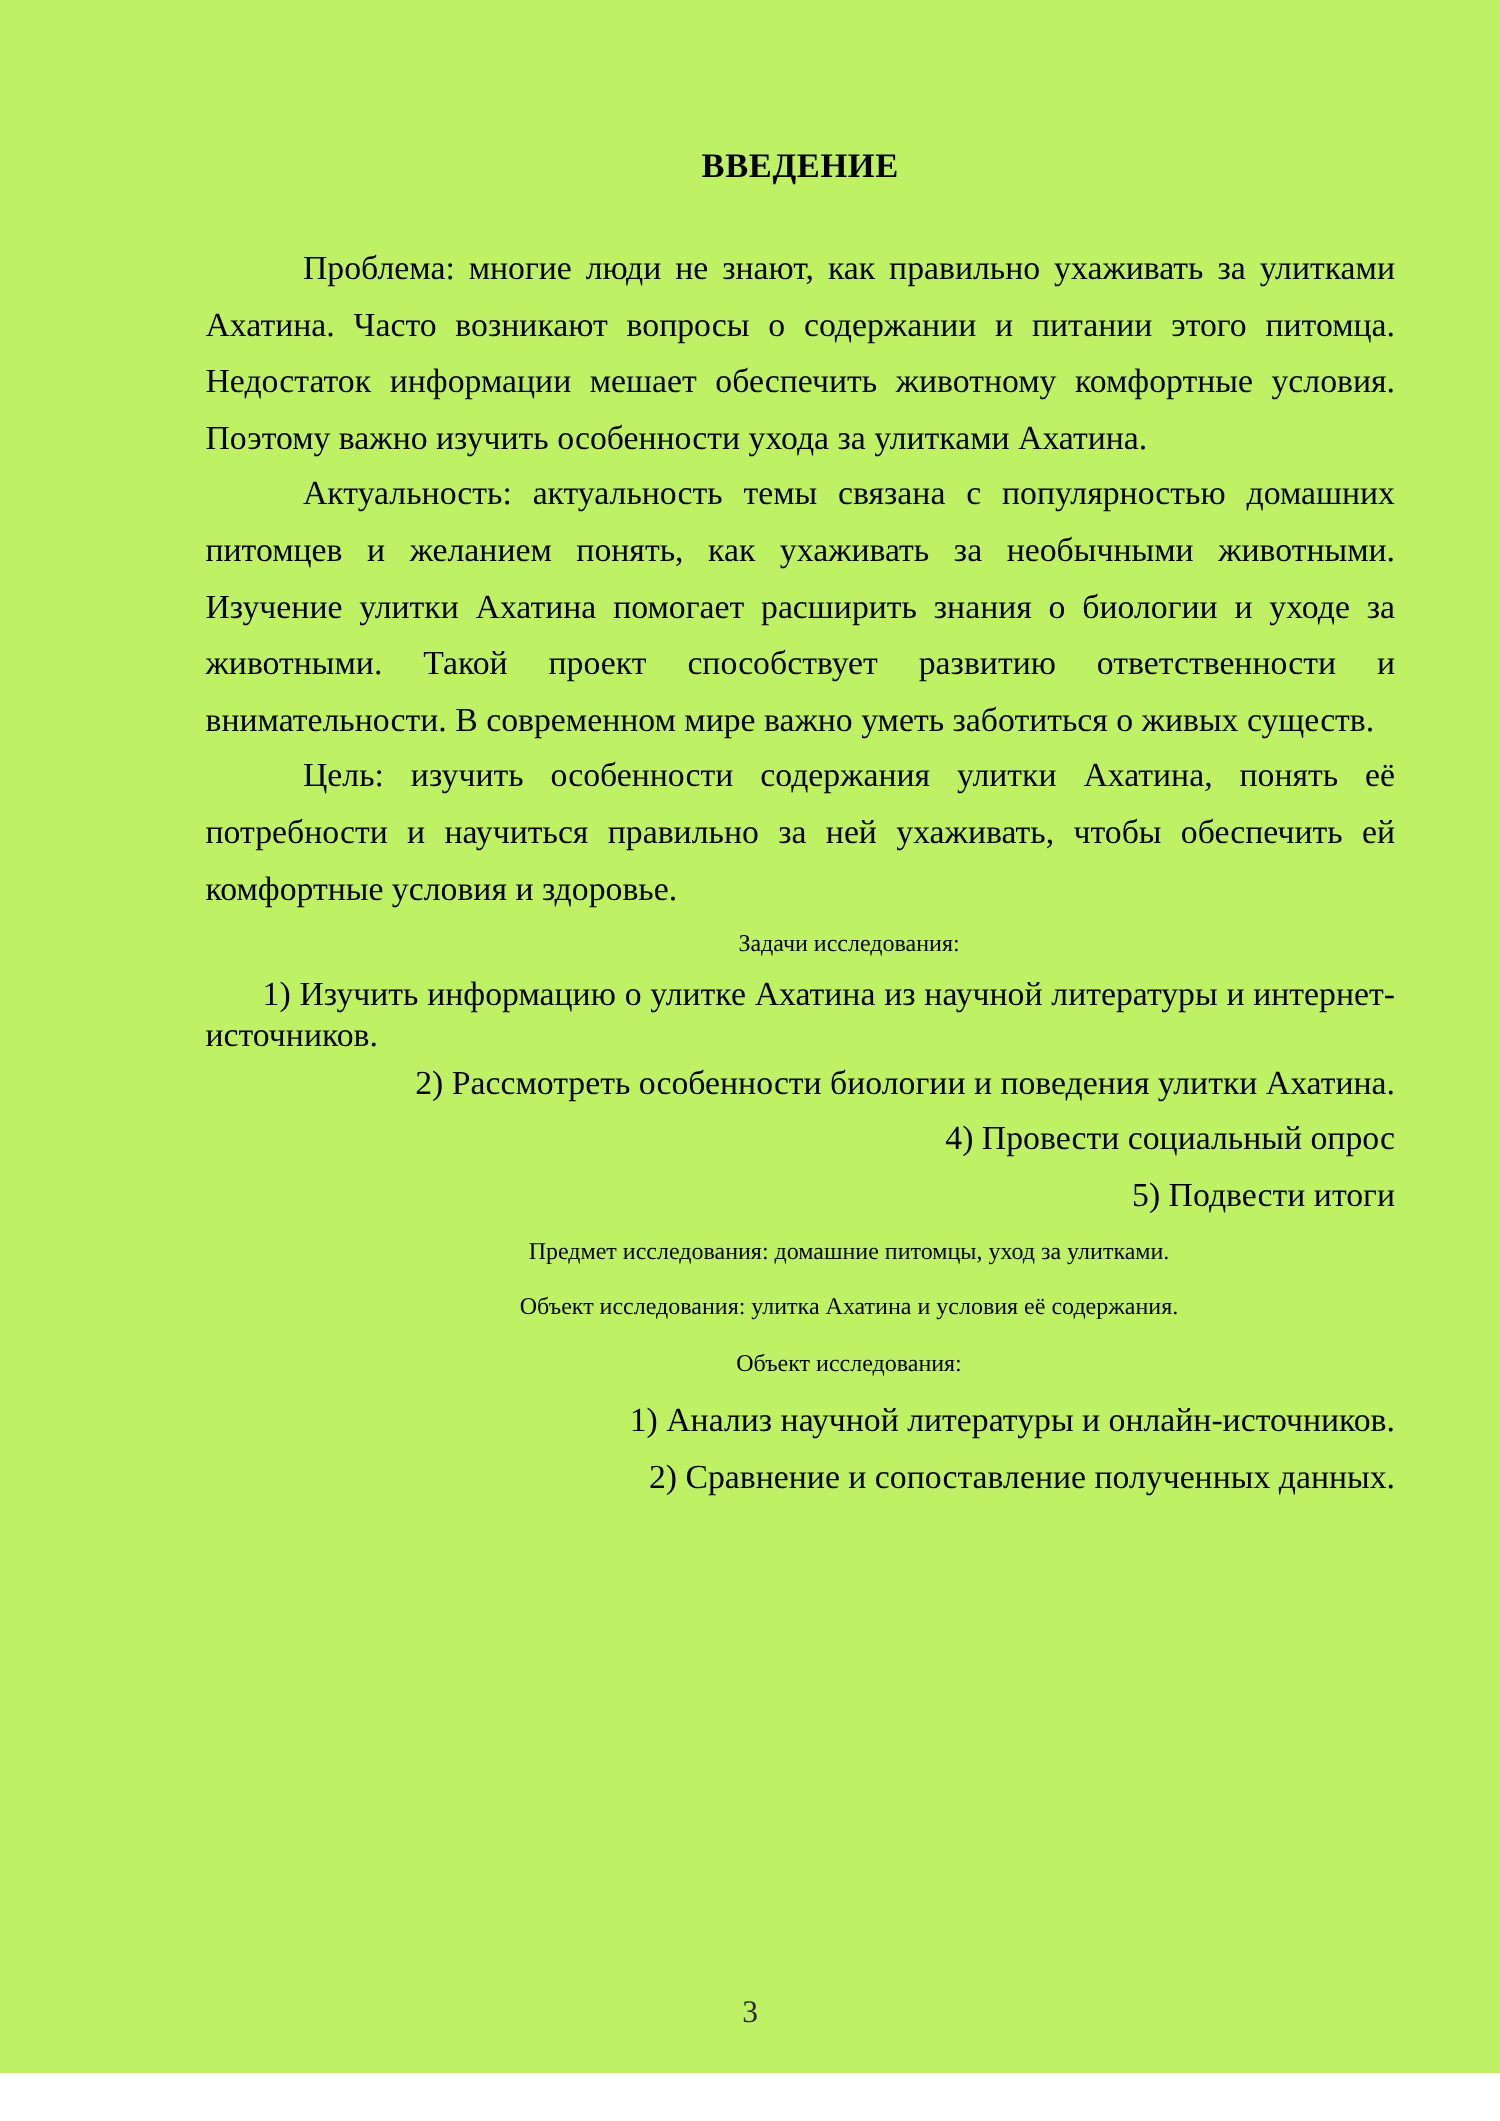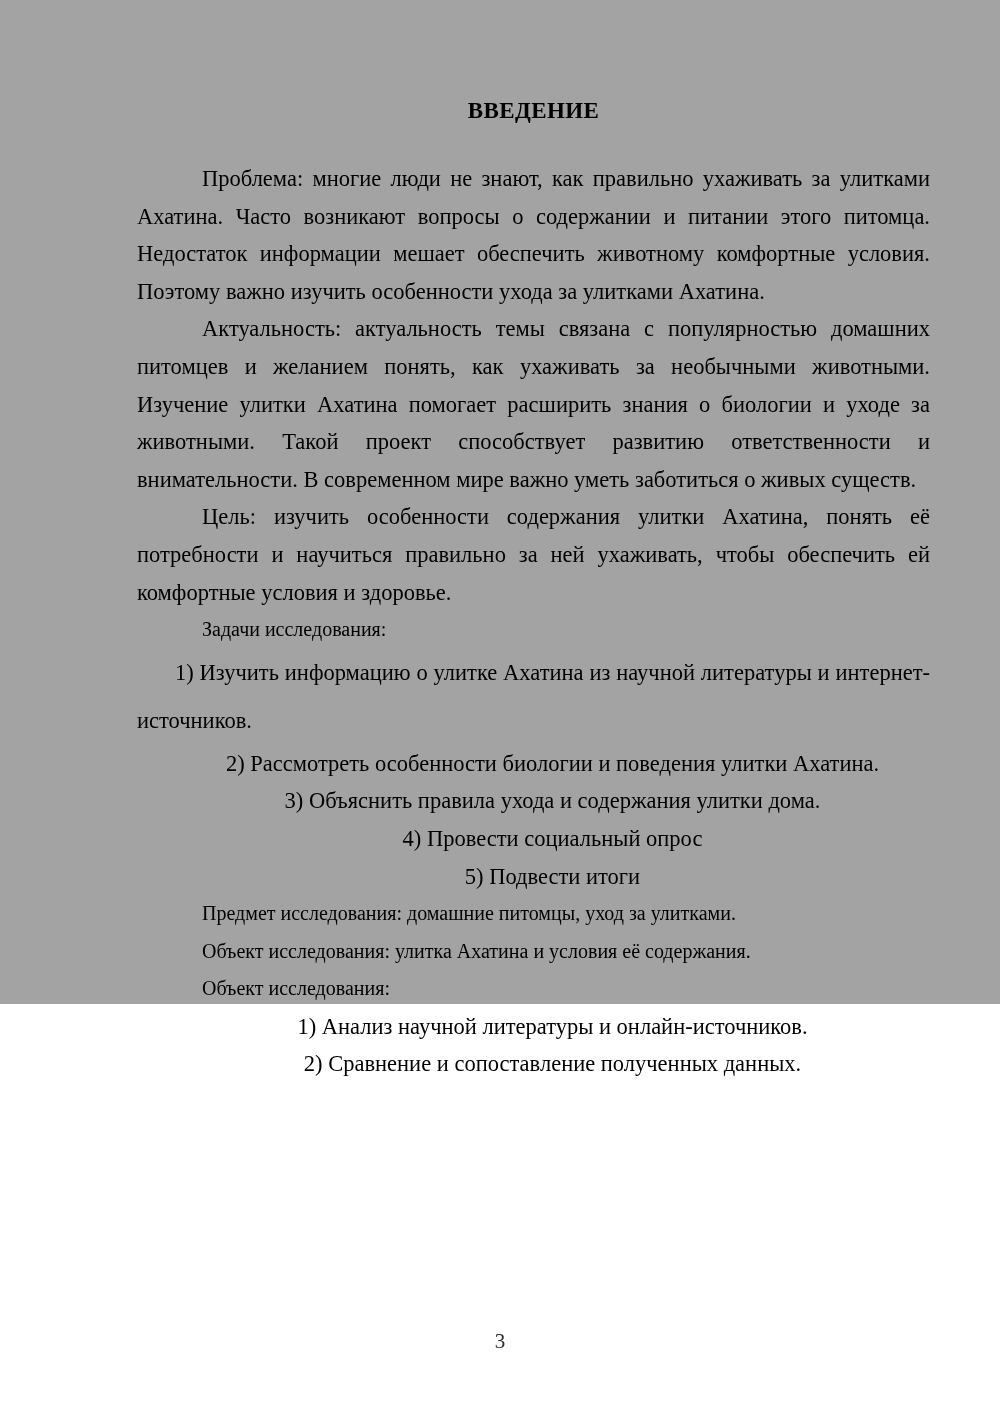--- a/index.html
+++ b/index.html
@@ -15,22 +15,22 @@
     font-family: "Liberation Serif", "DejaVu Serif", serif;
     color: #000000;
     overflow: hidden;
   }
 
   .page {
     position: absolute;
     left: 0;
     top: 0;
     width: 1000px;
-    height: 1004px;
-    background: #a3a3a3;
+    height: 1382px;
+    background: #bef264;
   }
 
   
   .content {
     position: absolute;
     left: 137px;
     top: 92px;
     width: 793px;
   }
 
@@ -55,41 +55,41 @@
     text-align: justify;
     text-justify: inter-word;
     text-indent: 65px;
     hyphens: none;
     -webkit-hyphens: none;
   }
 
   
   p.para-left {
     margin: 0;
-    font-size: 20px;
+    font-size: 16px;
     line-height: 37.6px;
-    text-align: left;
+    text-align: center;
     text-indent: 65px;
   }
 
   
   p.item {
     margin: 0;
     font-size: 22.5px;
-    line-height: 48px;
+    line-height: 27px;
     text-align: justify;
     text-justify: inter-word;
     text-indent: 38px;
   }
 
   p.item-left {
     margin: 0;
     font-size: 22.5px;
     line-height: 37.6px;
-    text-align: center;
+    text-align: right;
     text-indent: 38px;
   }
 
   .page-number {
     position: absolute;
     left: 0;
     top: 1328px;
     width: 1000px;
     text-align: center;
     font-size: 21px;
@@ -113,21 +113,20 @@
     <p class="para">Актуальность: актуальность темы связана с популярностью домашних питомцев и желанием понять, как ухаживать за необычными животными. Изучение улитки Ахатина помогает расширить знания о биологии и уходе за животными. Такой проект способствует развитию ответственности и внимательности. В современном мире важно уметь заботиться о живых существ.</p>
 
     <p class="para">Цель: изучить особенности содержания улитки Ахатина, понять её потребности и научиться правильно за ней ухаживать, чтобы обеспечить ей комфортные условия и здоровье.</p>
 
     <p class="para-left">Задачи исследования:</p>
 
     <p class="item">1) Изучить информацию о улитке Ахатина из научной литературы и интернет-источников.</p>
 
     <p class="item-left">2) Рассмотреть особенности биологии и поведения улитки Ахатина.</p>
 
-    <p class="item-left">3) Объяснить правила ухода и содержания улитки дома.</p>
 
     <p class="item-left">4) Провести социальный опрос</p>
 
     <p class="item-left">5) Подвести итоги</p>
 
     <p class="para-left">Предмет исследования: домашние питомцы, уход за улитками.</p>
 
     <p class="para-left">Объект исследования: улитка Ахатина и условия её содержания.</p>
 
 

